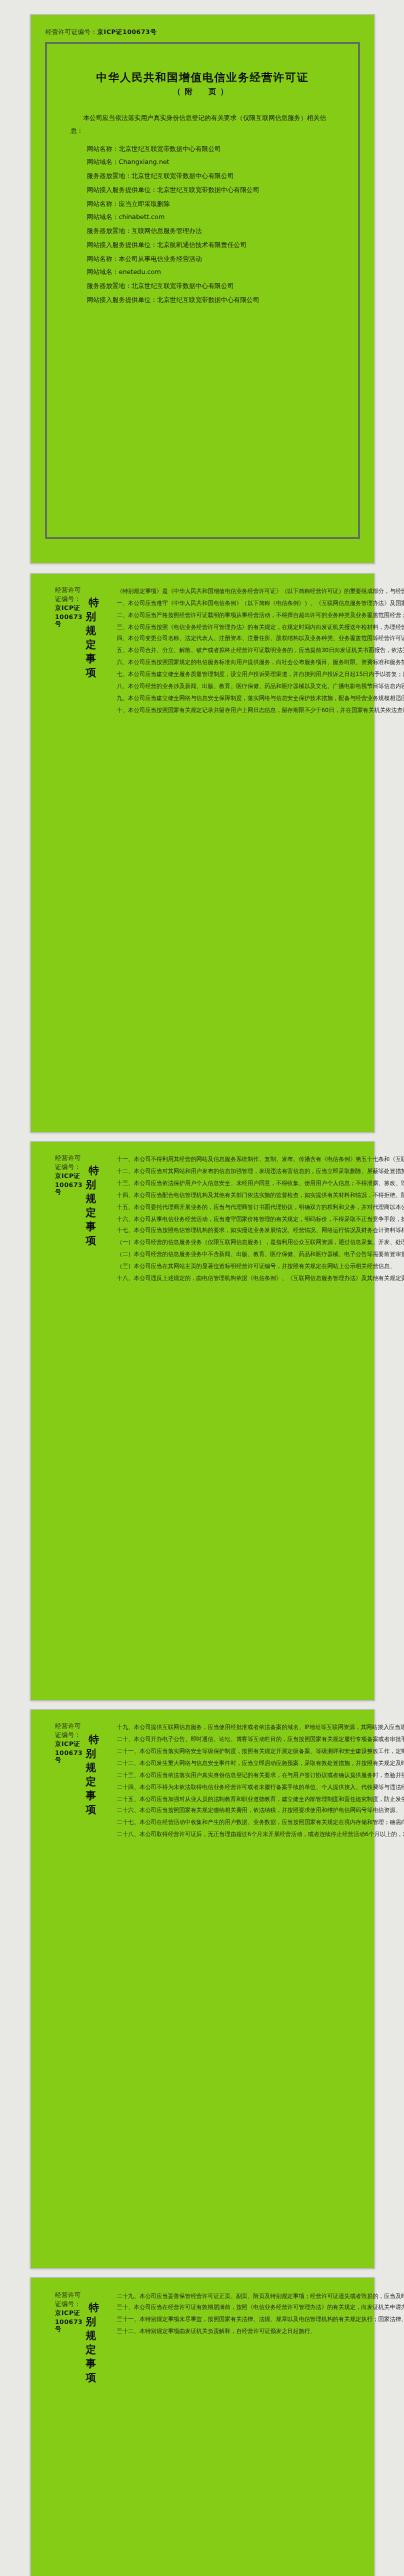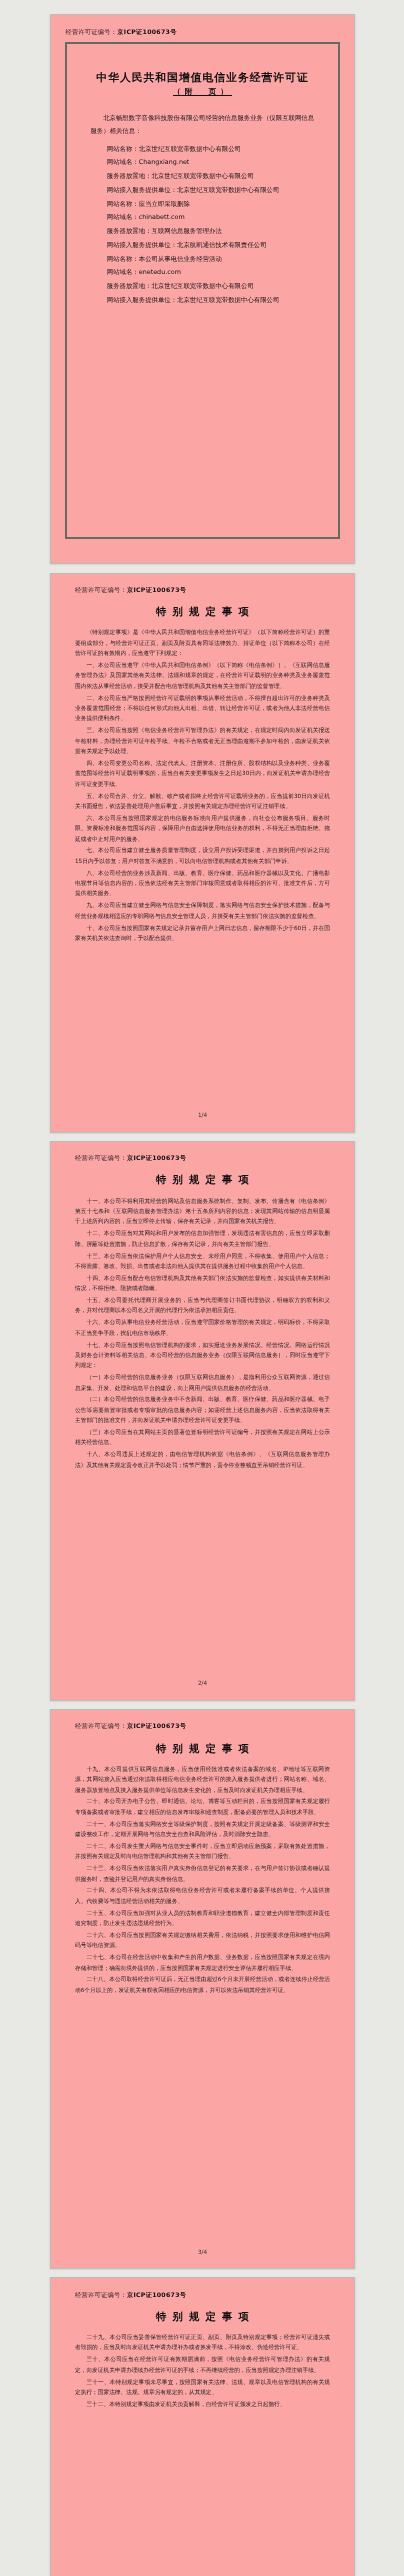--- a/index.html
+++ b/index.html
@@ -5,23 +5,23 @@
   * { box-sizing: border-box; }
   html, body { margin: 0; padding: 0; }
   body {
     background: #e8e8e5;
     padding: 6.2px 0 9.3px;
     font-family: "DejaVu Sans", sans-serif;
     color: #222;
   }
   .doc { width: 405px; margin: 0 auto; }
   .page {
-    width: 305px;
+    width: 345px;
     margin: 8.2px auto;
-    background: #fca5a5;
+    background: #84cc16;
     border: 0.5px solid #bdbdb6;
     box-shadow: 0 0.5px 2.1px rgba(0,0,0,.18);
     position: relative;
   }
   .page-header {
     font-size: 6.2px;
     color: #1c1c1c;
     letter-spacing: 0.3px;
   }
   .lic-label { color: #1c1c1c; }
@@ -43,21 +43,20 @@
     letter-spacing: 1px;
     color: #101010;
   }
   .cert-subtitle {
     text-align: center;
     font-size: 7.7px;
     font-weight: bold;
     letter-spacing: 4.1px;
     margin: 1px 0 15.5px;
     color: #101010;
-    text-decoration: underline;
   }
   .cert-intro {
     font-size: 6.4px;
     line-height: 1.95;
     text-indent: 2em;
     margin: 0 0 5.2px;
     color: #141414;
   }
   .entries { padding-left: 2em; }
   .entry {
@@ -67,21 +66,21 @@
     text-align: left;
   }
   .entry-label { color: #141414; }
   .entry-value { color: #141414; }
 
   
   .prov-page {
     min-height: 560px;
     padding: 12.4px 24px 13.4px;
     display: flex;
-    flex-direction: column;
+    flex-direction: row;
   }
   .prov-title {
     margin: 10.3px 0 8.2px;
     text-align: center;
     font-size: 10.3px;
     font-weight: bold;
     letter-spacing: 6.2px;
     text-indent: 6.2px;
     color: #101010;
   }
@@ -107,21 +106,21 @@
 
 <div class="doc">
 
   <section class="page cert-page">
     <div class="page-header">
       <span class="lic-label">经营许可证编号：</span><span class="lic-no">京ICP证100673号</span>
     </div>
     <div class="cert-frame">
       <h1 class="cert-title">中华人民共和国增值电信业务经营许可证</h1>
       <div class="cert-subtitle">（附　页）</div>
-      <p class="cert-intro">北京畅想数字音像科技股份有限公司经营的信息服务业务（仅限互联网信息服务）相关信息：</p>
+      <p class="cert-intro">本公司应当依法落实用户真实身份信息登记的有关要求（仅限互联网信息服务）相关信息：</p>
       <div class="entries">
 
       <div class="entry">
           <span class="entry-label">网站名称：</span><span class="entry-value">北京世纪互联宽带数据中心有限公司</span>
         </div>
           <div class="entry">
           <span class="entry-label">网站域名：</span><span class="entry-value">Changxiang.net</span>
         </div>
           <div class="entry">
           <span class="entry-label">服务器放置地：</span><span class="entry-value">北京世纪互联宽带数据中心有限公司</span>

